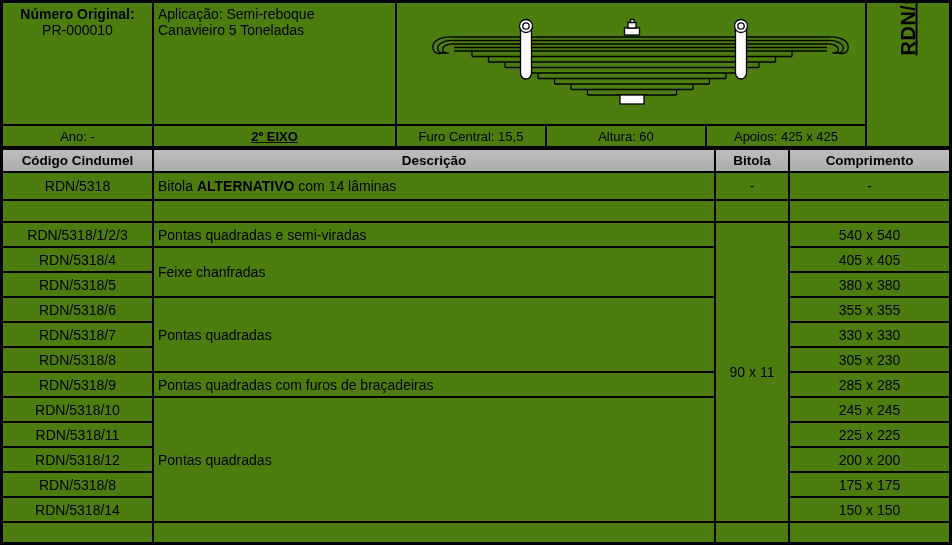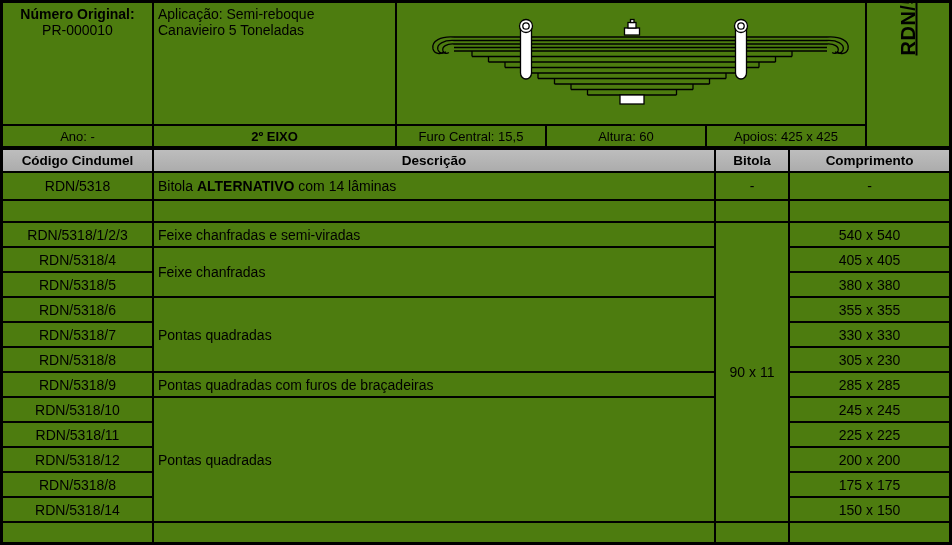--- a/index.html
+++ b/index.html
@@ -20,21 +20,21 @@
   .c-num .lbl { font-weight:bold; }
   .c-apl { padding-top:3px; padding-left:4px; }
   .c-draw { padding:0; vertical-align:top; }
   .c-rdn { vertical-align:middle; text-align:center; padding:0; }
   .rdn-vert {
     transform:rotate(-90deg); transform-origin:center;
     font-weight:bold; font-size:20px; text-decoration:underline;
     white-space:nowrap; letter-spacing:0.5px;
   }
   .r-specs td { height:20px; text-align:center; font-size:13px; vertical-align:middle; }
-  .eixo-cell { font-weight:bold; }
+  .eixo-cell { font-weight:bold; text-decoration:underline; }
 
   
   .main-table th { 
     background:linear-gradient(#bdbdbd,#acacac);
     height:21px; font-size:13.5px; font-weight:bold; text-align:center; vertical-align:middle;margin-top:35px;
   }
   .main-table td { font-size:14px; vertical-align:middle; }
   .main-table td:first-child, .main-table th:first-child { border-left:none; }
   .main-table td:last-child, .main-table th:last-child { border-right:none; }
   .main-table .bottom-spacer td { border-bottom:none; }
@@ -165,21 +165,21 @@
       <tr class="spacer-row">
         <td></td>
           <td></td>
           <td></td>
           <td></td>
       </tr>
     </tbody>
     <tbody id="data-rows">
         <tr class="data-row">
           <td class="code-cell">RDN/5318/1/2/3</td>
-          <td class="desc-cell" rowspan="1">Feixe chanfradas e semi-viradas</td>
+          <td class="desc-cell" rowspan="1">Pontas quadradas e semi-viradas</td>
           <td class="bitola-cell" rowspan="12">90 x 11</td>
           <td class="len-cell">540 x 540</td>
         </tr>
         <tr class="data-row">
           <td class="code-cell">RDN/5318/4</td>
           <td class="desc-cell" rowspan="2">Feixe chanfradas</td>
           <td class="len-cell">405 x 405</td>
         </tr>
         <tr class="data-row">
           <td class="code-cell">RDN/5318/5</td>

